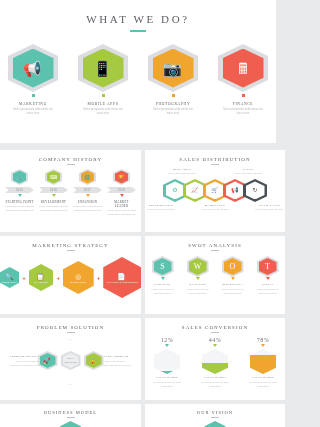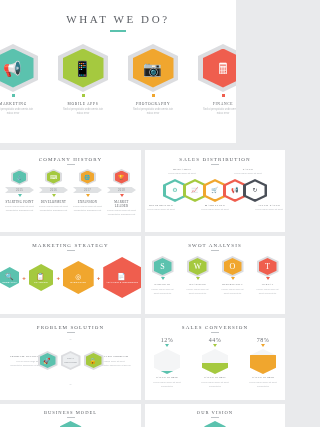--- a/index.html
+++ b/index.html
@@ -7,21 +7,21 @@
     width:285px;height:427px;
     background:#e9eaec;
     font-family:"Liberation Sans",sans-serif;
     overflow:hidden;
   }
   .page{position:relative;width:285px;height:427px;}
 
   
   .slide{position:absolute;background:#ffffff;box-sizing:border-box;overflow:hidden;}
 
-  .hero{left:0;top:0;width:236px;height:143px;}
+  .hero{left:0;top:0;width:276px;height:143px;}
   .r2a{left:0;top:150px;width:141px;height:82px;}
   .r2b{left:145px;top:150px;width:140px;height:82px;}
   .r3a{left:0;top:236px;width:141px;height:78px;}
   .r3b{left:145px;top:236px;width:140px;height:78px;}
   .r4a{left:0;top:318px;width:141px;height:82px;}
   .r4b{left:145px;top:318px;width:140px;height:82px;}
   .r5a{left:0;top:404px;width:141px;height:23px;}
   .r5b{left:145px;top:404px;width:140px;height:23px;}
 
   

